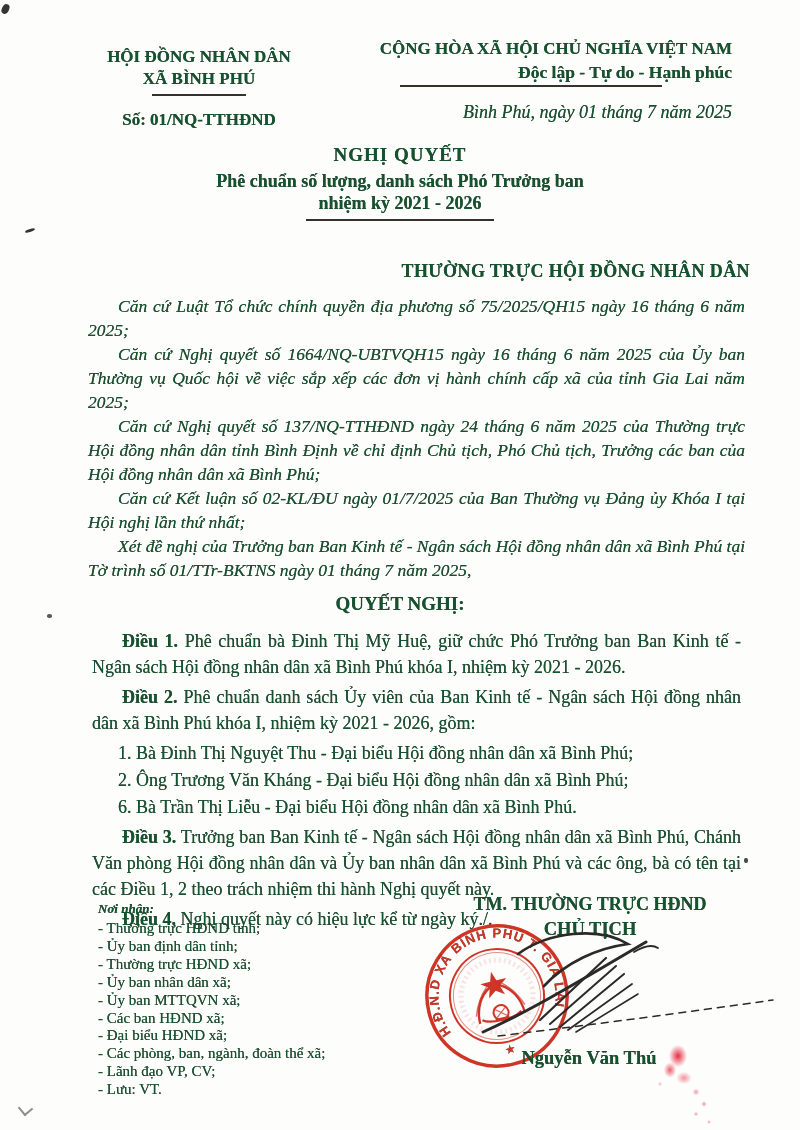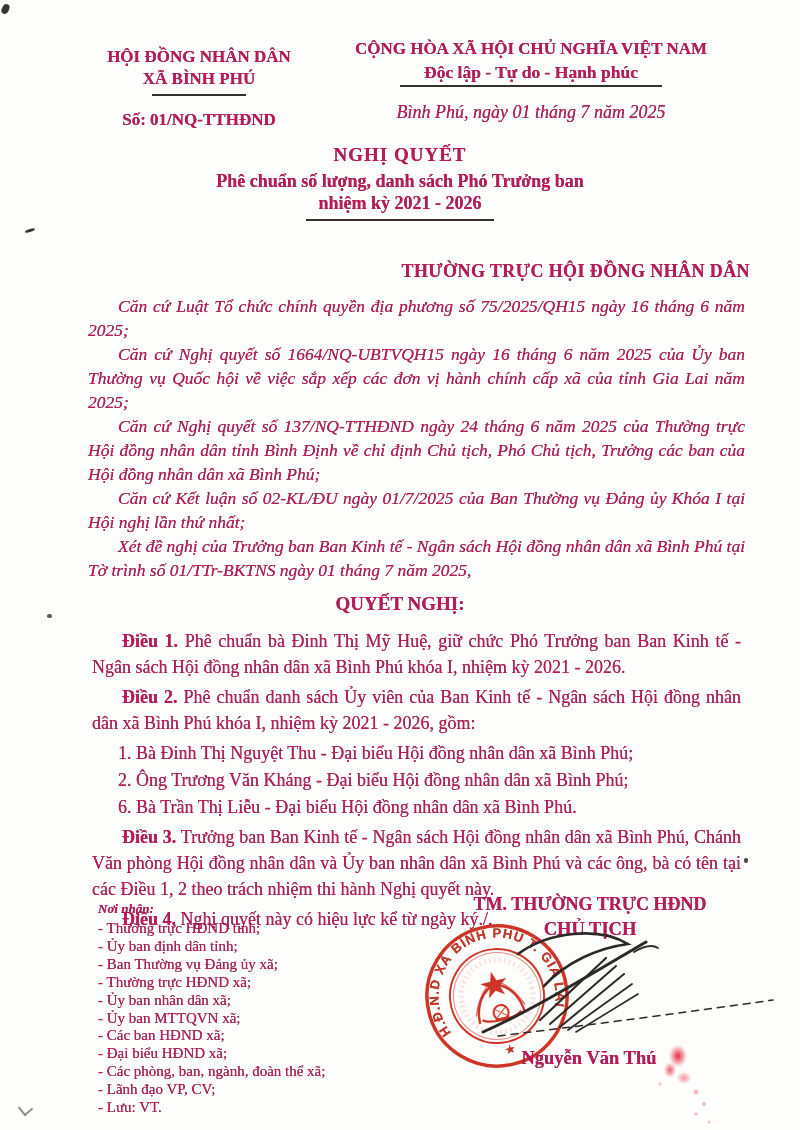--- a/index.html
+++ b/index.html
@@ -1,28 +1,28 @@
 <!DOCTYPE html>
 <html><head>
 <meta charset="utf-8">
 <style>
   html,body{margin:0;padding:0;background:#e8e8e8;}
   .page{
     position:relative;width:800px;height:1130px;margin:0 auto;
     background:#fdfdfc;overflow:hidden;
     font-family:"Liberation Serif","DejaVu Serif",serif;
-    color:#be185d;
+    color:#14532d;
     text-shadow:0 0 .45px rgba(32,30,27,.75);
   }
   
   .hdr-left{position:absolute;left:70px;top:46px;width:258px;text-align:center;}
   .hdr-left .l1,.hdr-left .l2{font-weight:bold;font-size:17px;line-height:22px;}
   .hdr-left .rule{width:94px;height:2px;background:#35322c;margin:4px auto 0;}
   .hdr-left .docno{margin-top:14px;font-weight:bold;font-size:17px;}
-  .hdr-right{position:absolute;left:330px;top:38px;width:402px;text-align:center;}
+  .hdr-right{position:absolute;left:330px;top:38px;width:402px;text-align:right;}
   .hdr-right .n1{font-weight:bold;font-size:17px;line-height:21px;}
   .hdr-right .n2{font-weight:bold;font-size:17.5px;line-height:22px;margin-top:2px;}
   .hdr-right .rule{width:262px;height:2px;background:#35322c;margin:2px auto 0;}
   .hdr-right .date{margin-top:15px;font-style:italic;font-size:18px;}
   
   .title{position:absolute;left:50px;top:143px;width:700px;text-align:center;}
   .title .t0{font-weight:bold;font-size:19px;letter-spacing:1px;line-height:24px;margin-bottom:3px;}
   .title .t1,.title .t2,.title .t3{font-weight:bold;font-size:18px;line-height:22px;}
   .title .rule{width:188px;height:2px;background:#35322c;margin:5px auto 0;}
   .issuer{position:absolute;left:50px;top:261px;width:700px;text-align:right;
@@ -121,21 +121,20 @@
         <p><span class="art-label">Điều 3. </span>Trưởng ban Ban Kinh tế - Ngân sách Hội đồng nhân dân xã Bình Phú, Chánh Văn phòng Hội đồng nhân dân và Ủy ban nhân dân xã Bình Phú và các ông, bà có tên tại các Điều 1, 2 theo trách nhiệm thi hành Nghị quyết này.</p>
         <p><span class="art-label">Điều 4. </span>Nghị quyết này có hiệu lực kể từ ngày ký./.</p>
       </div>
   </div>
 
   <div class="recipients">
     <div class="lbl">Nơi nhận:</div>
     <div>
         <p>- Thường trực HĐND tỉnh;</p>
         <p>- Ủy ban định dân tỉnh;</p>
-        <p>- Ban Thường vụ Đảng ủy xã;</p>
         <p>- Thường trực HĐND xã;</p>
         <p>- Ủy ban nhân dân xã;</p>
         <p>- Ủy ban MTTQVN xã;</p>
         <p>- Các ban HĐND xã;</p>
         <p>- Đại biểu HĐND xã;</p>
         <p>- Các phòng, ban, ngành, đoàn thể xã;</p>
         <p>- Lãnh đạo VP, CV;</p>
         <p>- Lưu: VT.</p>
       </div>
   </div>

